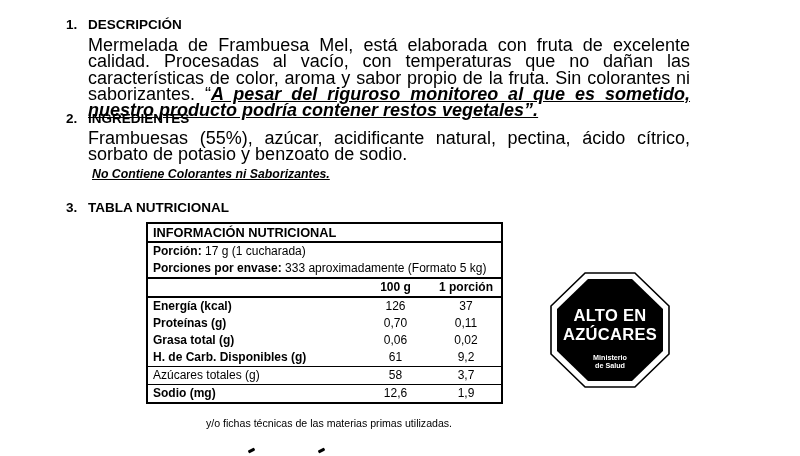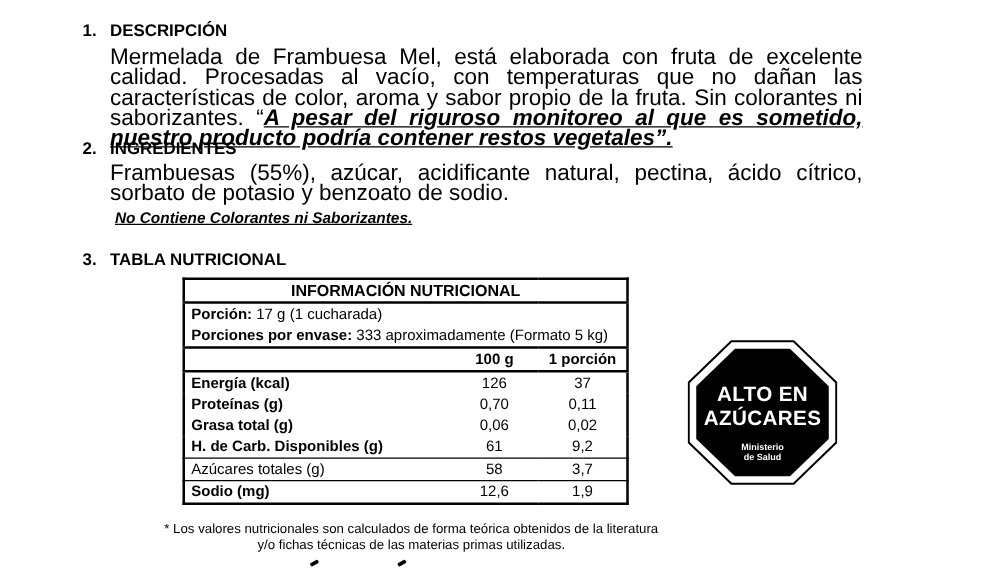--- a/index.html
+++ b/index.html
@@ -12,21 +12,21 @@
   .body-text{position:absolute;left:88px;width:602px;margin:0;font-size:18px;line-height:16.3px;text-align:justify;}
   .quote{font-weight:bold;font-style:italic;text-decoration:underline;}
   .note-line{position:absolute;left:88px;margin:4px;font-size:12.3px;font-weight:bold;font-style:italic;text-decoration:underline;}
 
   
   #nutrition{position:absolute;left:146px;top:222px;width:357px;border-collapse:collapse;
              border:2px solid #000;font-size:12px;table-layout:fixed;}
   #nutrition td{padding:1px 5px;line-height:15px;vertical-align:middle;}
   #nutrition col.c-label{width:60%;}
   #nutrition col.c-num{width:20%;}
-  .t-title td{text-align:center;font-weight:bold;font-size:12.8px;border-bottom:2px solid #000;padding:4px 0;line-height:16px;}
+  .t-title td{font-weight:bold;font-size:12.8px;border-bottom:2px solid #000;padding:4px 0;line-height:16px;}
   .t-portion td{padding-top:3px;line-height:17px;}
   .t-servings td{border-bottom:2px solid #000;line-height:17px;padding-bottom:3px;}
   .t-cols td{font-weight:bold;text-align:center;border-bottom:2px solid #000;padding:2px 0;line-height:15px;}
   .t-row td:nth-child(2),.t-row td:nth-child(3){text-align:center;}
   .t-row td:first-child{font-weight:bold;}
   .t-row.row-sub td:first-child{font-weight:normal;}
   .t-row.row-sub td{border-top:1px solid #000;}
   .t-row.row-last td{border-top:1px solid #000;}
 
   #footnote{position:absolute;left:124px;top:417px;width:410px;text-align:center;
@@ -113,21 +113,20 @@
     </tr>
     <tr class="t-row row-last">
       <td>Sodio (mg)</td>
       <td>12,6</td>
       <td>1,9</td>
     </tr>
     </tbody>
   </table>
 
   <div id="footnote">
-    <div>* Los valores nutricionales son calculados de forma teórica obtenidos de la literatura</div>
     <div>y/o fichas técnicas de las materias primas utilizadas.</div>
   </div>
 
   <svg id="seal" viewBox="0 0 120 116">
     <polygon points="35.1,1 84.9,1 119,34 119,82 84.9,115 35.1,115 1,82 1,34" fill="#ffffff" stroke="#000000" stroke-width="1.6"></polygon>
     <polygon points="38,7 82,7 113,36.9 113,79.1 82,109 38,109 7,79.1 7,36.9" fill="#000000"></polygon>
     <text class="seal-main" x="60" y="49" text-anchor="middle">ALTO EN</text>
     <text class="seal-main" x="60" y="68" text-anchor="middle">AZÚCARES</text>
     <text class="seal-ministry" x="60" y="88" text-anchor="middle">Ministerio</text>
     <text class="seal-ministry" x="60" y="96" text-anchor="middle">de Salud</text>

